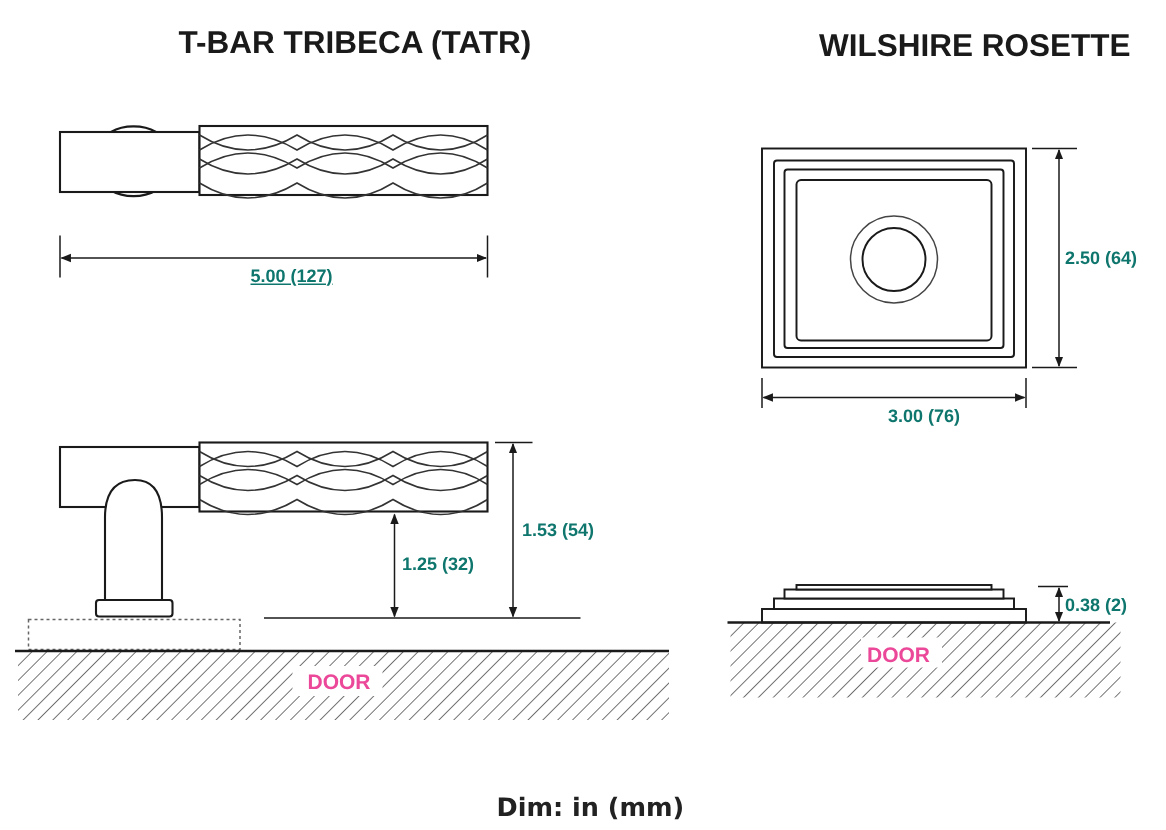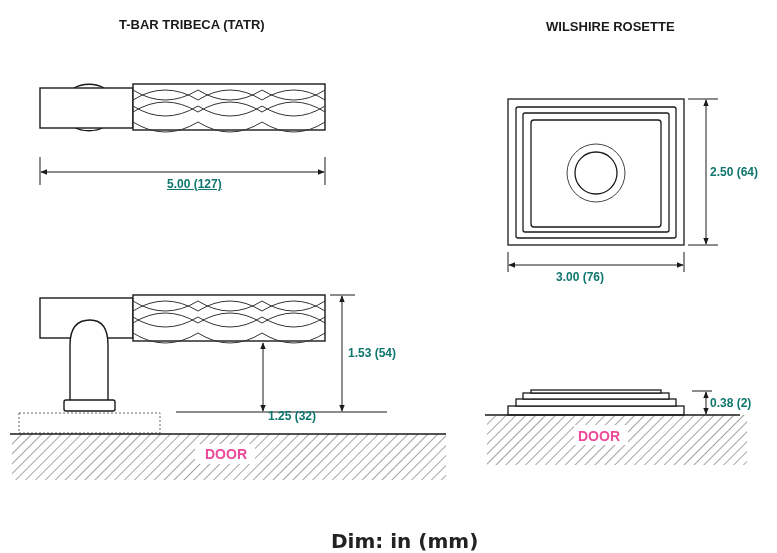--- a/index.html
+++ b/index.html
@@ -1,20 +1,20 @@
 <!DOCTYPE html>
 <html><head>
 <meta charset="utf-8">
 <style>
   html, body { margin:0; padding:0; background:#ffffff; }
   body { width:777px; height:553px; position:relative; overflow:hidden; font-family:"Liberation Sans", sans-serif; color:#1a1a1a; }
-  .title { position:absolute; font-weight:bold; font-size:13px; letter-spacing:0; white-space:nowrap; }
+  .title { position:absolute; font-weight:bold; font-size:21px; letter-spacing:0; white-space:nowrap; }
   .dim { position:absolute; font-weight:bold; font-size:12px; white-space:nowrap; color:#0f766e; }
   .door { position:absolute; font-weight:bold; font-size:14px; color:#ec4899; }
-  .footer { position:absolute; font-family:"DejaVu Sans", sans-serif; font-weight:bold; font-size:20px; color:#222; white-space:nowrap; }
+  .footer { position:absolute; font-family:"DejaVu Sans", sans-serif; font-weight:bold; font-size:17px; color:#222; white-space:nowrap; }
   svg { position:absolute; left:0; top:0; }
 </style>
 </head>
 <body>
 
 <svg width="777" height="553" viewBox="0 0 777 553" xmlns="http://www.w3.org/2000/svg">
   <defs>
     <marker id="arr" viewBox="0 0 10 10" refX="9" refY="5" markerWidth="7" markerHeight="7" orient="auto-start-reverse">
       <path d="M0,1 L10,5 L0,9 z" fill="#1a1a1a"></path>
     </marker>
@@ -100,21 +100,21 @@
     <line x1="485" y1="415" x2="740" y2="415" stroke="#1a1a1a" stroke-width="1.6"></line>
     <rect x="574" y="425" width="54" height="20" fill="#fff"></rect>
   </g>
 </svg>
 
 <div class="title" style="left:119px; top:17px;">T-BAR TRIBECA (TATR)</div>
 <div class="title" style="left:546px; top:19px;">WILSHIRE ROSETTE</div>
 
 <div class="dim" style="left:167px; top:177px;text-decoration:underline;">5.00 (127)</div>
 <div class="dim" style="left:348px; top:346px;">1.53 (54)</div>
-<div class="dim" style="left:268px; top:369px;margin-top:40px;">1.25 (32)</div>
+<div class="dim" style="left:268px; top:369px;">1.25 (32)</div>
 <div class="door" style="left:205px; top:446px;">DOOR</div>
 
 <div class="dim" style="left:710px; top:165px;">2.50 (64)</div>
-<div class="dim" style="left:556px; top:270px;">3.00 (76)</div>
+<div class="dim" style="left:592px; top:270px;">3.00 (76)</div>
 <div class="dim" style="left:710px; top:396px;">0.38 (2)</div>
 <div class="door" style="left:578px; top:428px;">DOOR</div>
 
 <div class="footer" style="left:331px; top:529px;">Dim: in (mm)</div>
 
 </body></html>

